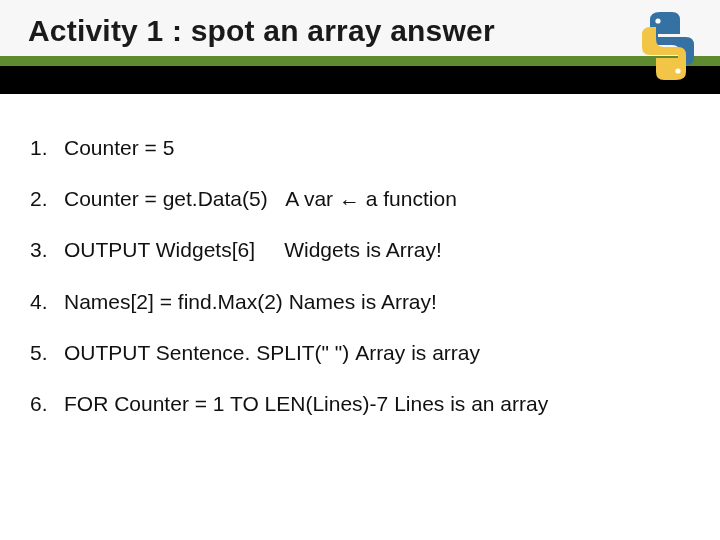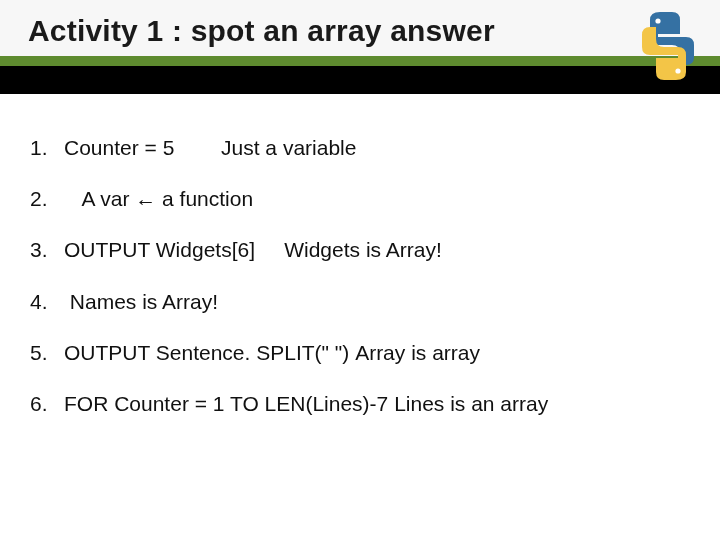--- a/index.html
+++ b/index.html
@@ -82,35 +82,36 @@
         <circle cx="44" cy="61" r="2.6" fill="#ffffff"></circle>
       </g>
     </svg>
   </div>
 
   <div class="content">
     <div class="item">
       <span class="num">1.</span>
       <span class="code">Counter = 5</span>
       <span class="code">        </span>
-      <span>Just a variable</span>
     </div>
     <div class="item">
       <span class="num">2.</span>
+      <span class="code">Counter = get.Data(5)</span>
       <span class="code">   </span>
       <span>A var ← a function</span>
     </div>
     <div class="item">
       <span class="num">3.</span>
       <span class="code">OUTPUT Widgets[6]</span>
       <span class="code">     </span>
       <span>Widgets is Array!</span>
     </div>
     <div class="item">
       <span class="num">4.</span>
+      <span class="code">Names[2] = find.Max(2)</span>
       <span class="code"> </span>
       <span>Names is Array!</span>
     </div>
     <div class="item">
       <span class="num">5.</span>
       <span class="code">OUTPUT Sentence. SPLIT(" ")</span>
       <span class="code"> </span>
       <span>Array is array</span>
     </div>
     <div class="item">

